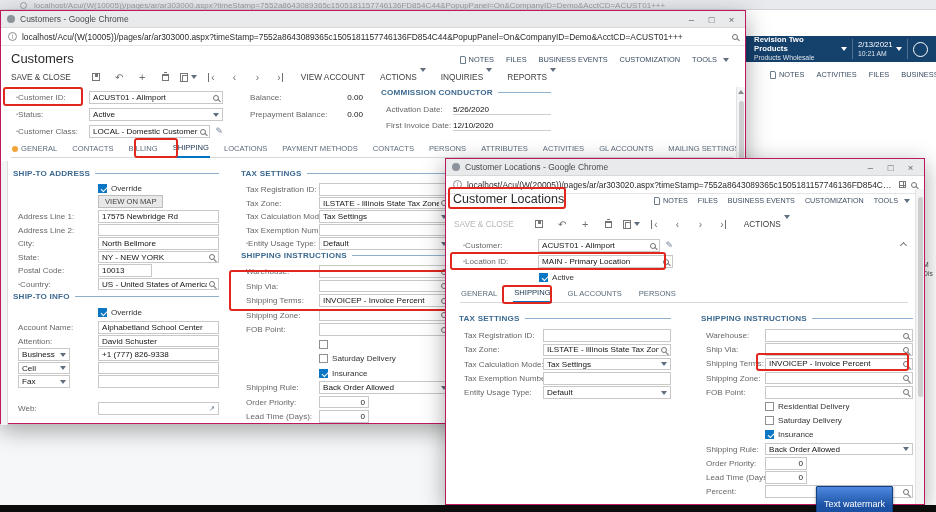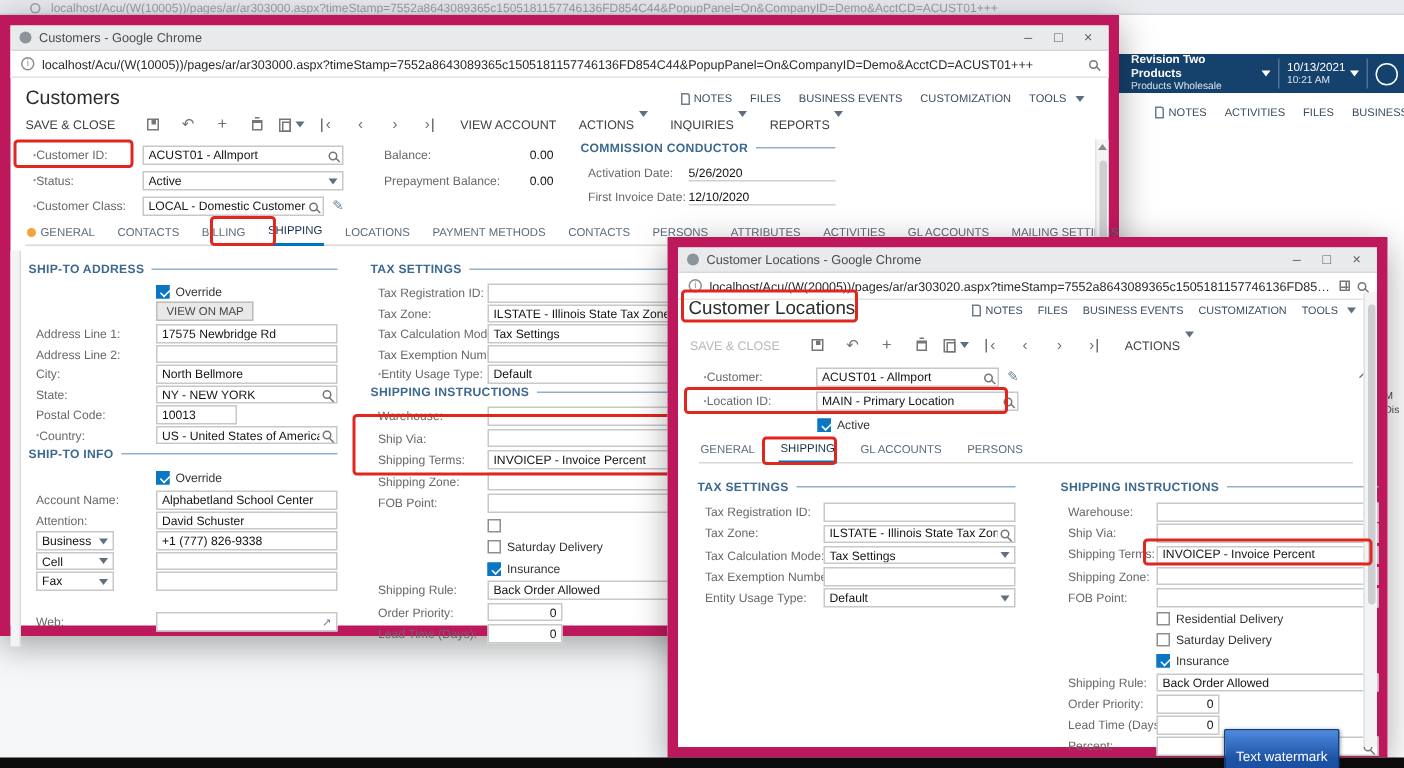--- a/index.html
+++ b/index.html
@@ -1,20 +1,20 @@
 <!DOCTYPE html>
 <html><head>
 <meta charset="utf-8">
 <style>
 *{margin:0;padding:0;box-sizing:border-box}
 html,body{width:936px;height:512px;overflow:hidden}
 body{position:relative;background:#f6f7f8;font-family:"Liberation Sans","DejaVu Sans",sans-serif;color:#222}
 .abs{position:absolute}
 
-.window{position:absolute;background:#fff;border:7px solid #be185d;box-shadow:0 6px 22px rgba(0,0,0,.35)}
+.window{position:absolute;background:#fff;border:1px solid #be185d;box-shadow:0 6px 22px rgba(0,0,0,.35)}
 .tbar{height:17px;background:#e9eaec;border-bottom:1px solid #d7d8da;display:flex;align-items:center;padding:0 6px;gap:5px}
 .tbar .t{font-size:8.5px;color:#4a4a4a;flex:1;white-space:nowrap;overflow:hidden}
 .wc{width:15px;text-align:center;font-size:9.5px;color:#5f5f5f;line-height:15px}
 .i-globe{width:8px;height:8px;border-radius:50%;background:#8d939a;flex:none}
 .urlbar{height:18px;background:#fff;border-bottom:1px solid #e4e4e4;display:flex;align-items:center;padding:0 7px;gap:5px}
 .url{font-size:8.4px;color:#2b2b2b;flex:1;white-space:nowrap;overflow:hidden;text-overflow:ellipsis}
 .i-info{width:9px;height:9px;border:1px solid #8d8d8d;border-radius:50%;color:#8d8d8d;font-size:6.5px;line-height:7px;text-align:center;flex:none}
 .i-info::before{content:"i"}
 .i-grid{width:7px;height:7px;border:1px solid #777;position:relative;flex:none}
 .i-grid::before{content:"";position:absolute;left:2.6px;top:0;bottom:0;width:1px;background:#777}
@@ -98,21 +98,21 @@
 
 <div class="bgright">
   <div class="navy">
     <div class="blk" style="padding-left:8px;max-width:92px">
       <span class="l1">Revision Two Products</span>
       <span class="l2">Products Wholesale</span>
     </div>
     <span class="car w"></span>
     <span class="nvdiv"></span>
     <div class="blk">
-      <span class="l1" style="font-weight:normal">10/13/2021</span>
+      <span class="l1" style="font-weight:normal">2/13/2021</span>
       <span class="l2">10:21 AM</span>
     </div>
     <span class="car w"></span>
     <span class="nvdiv"></span>
     <span class="avatar"></span>
   </div>
   <div class="menu" style="left:24px;top:60px">
     <span class="mi">
         <span class="i-note"></span>
         <span>NOTES</span>

